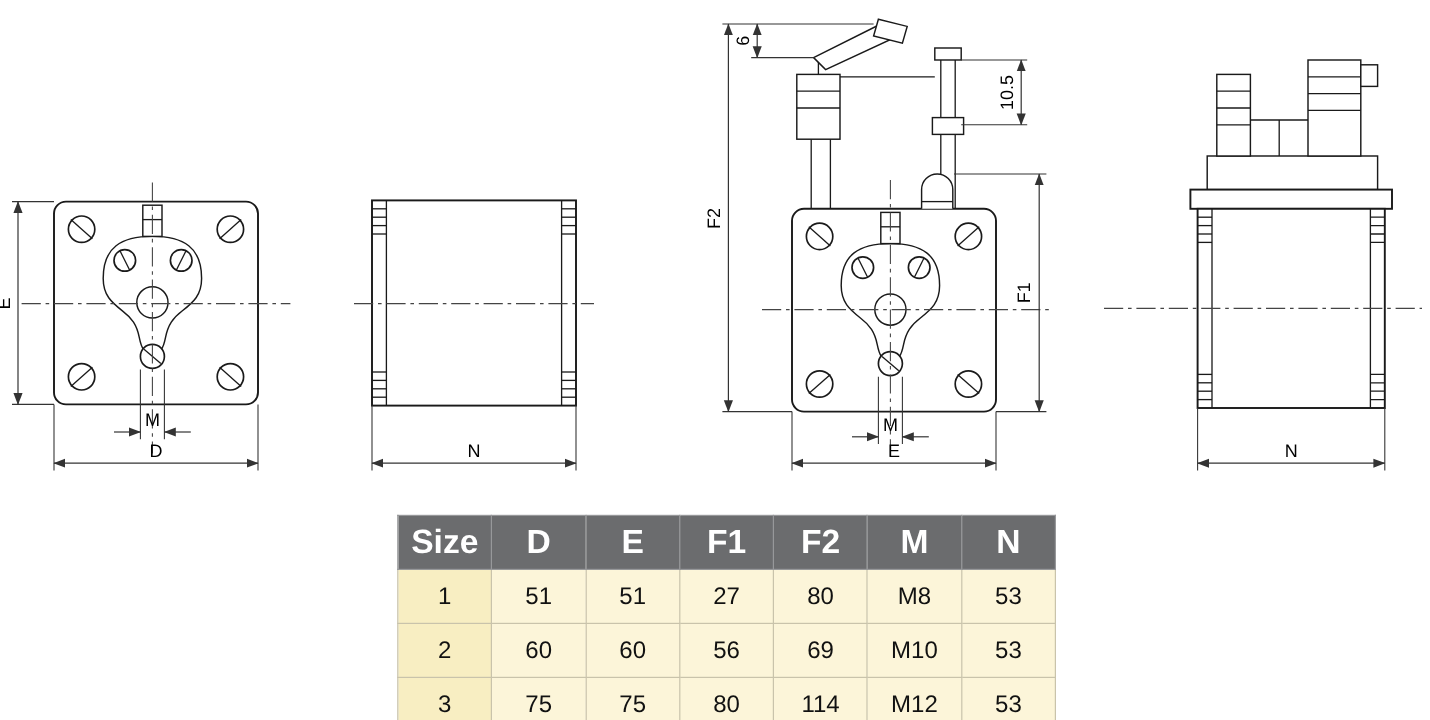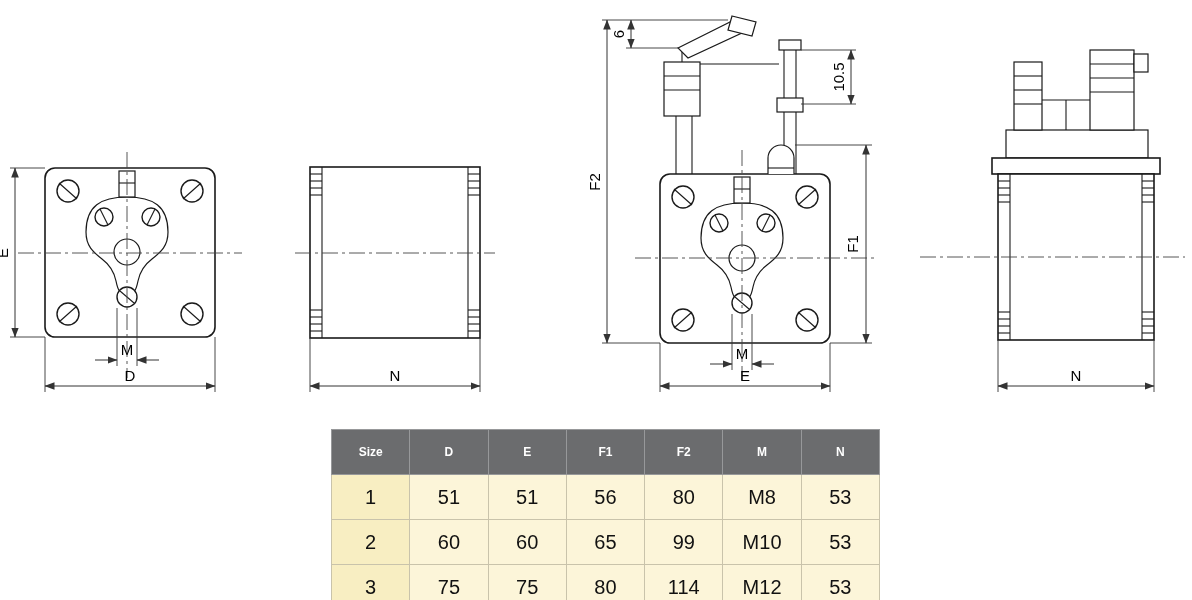--- a/index.html
+++ b/index.html
@@ -21,21 +21,21 @@
   .ext   { fill:none; stroke:#333333; stroke-width:0.9; }
   text.dlabel { font-size:15px; fill:#000000; font-family:"Liberation Sans",sans-serif; }
 
   
   .dim-table {
     position:absolute; left:331px; top:429px; width:549px;
     border-collapse:collapse; table-layout:fixed;
   }
   .dim-table th {
     background:var(--header_bg,#6b6c6e); color:var(--header_text,#ffffff);
-    font-weight:600; font-size:12px; height:42px; text-align:center;
+    font-weight:600; font-size:28px; height:42px; text-align:center;
     border:1px solid #97989a;
   }
   .dim-table td {
     background:var(--row_bg,#fcf5d9); color:#111111;
     font-size:20px; height:42px; text-align:center;
     border:1px solid #c9c3ab;
   }
   .dim-table td.size-col { background:var(--size_col_bg,#f8eec2); }
 </style>
 </head>
@@ -269,31 +269,31 @@
         <th>F2</th>
         <th>M</th>
         <th>N</th>
       </tr>
     </thead>
     <tbody>
       <tr>
         <td class="size-col">1</td>
         <td>51</td>
         <td>51</td>
-        <td>56</td>
+        <td>27</td>
         <td>80</td>
         <td>M8</td>
         <td>53</td>
       </tr>
       <tr>
         <td class="size-col">2</td>
         <td>60</td>
         <td>60</td>
-        <td>65</td>
-        <td>99</td>
+        <td>56</td>
+        <td>69</td>
         <td>M10</td>
         <td>53</td>
       </tr>
       <tr>
         <td class="size-col">3</td>
         <td>75</td>
         <td>75</td>
         <td>80</td>
         <td>114</td>
         <td>M12</td>

